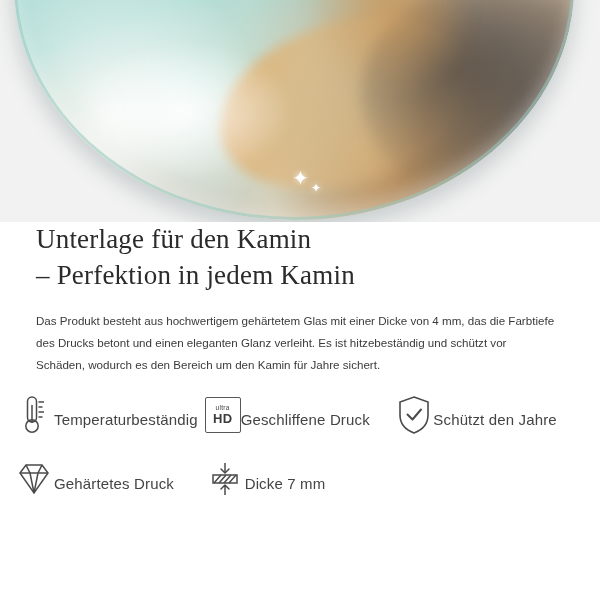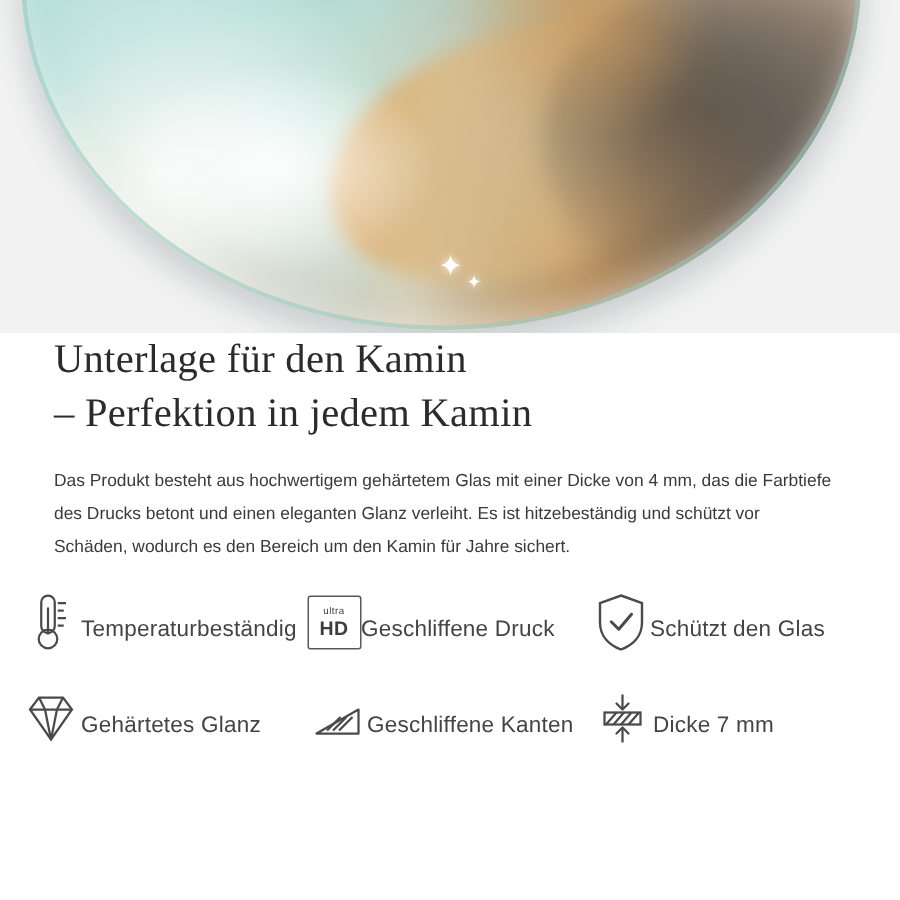--- a/index.html
+++ b/index.html
@@ -231,48 +231,37 @@
       <div class="cap">Geschliffene Druck</div>
     </div>
 
     <div class="feature">
       <div class="ico">
         <svg width="38" height="44" viewBox="0 0 38 44" fill="none" stroke="#4a4a4a" stroke-width="1.6">
           <path d="M19 4 L33 9 V22 C33 31 27 37 19 40 C11 37 5 31 5 22 V9 Z"></path>
           <path d="M12.5 21.5 L17.5 26.5 L26 16.5" stroke-width="2" stroke-linecap="round" stroke-linejoin="round"></path>
         </svg>
       </div>
-      <div class="cap">Schützt den Glas</div>
+      <div class="cap">Schützt den Jahre</div>
     </div>
 
     <div class="feature">
       <div class="ico">
         <svg width="40" height="38" viewBox="0 0 40 38" fill="none" stroke="#4a4a4a" stroke-width="1.5">
           <path d="M6 13 L12 5 H28 L34 13 L20 33 Z"></path>
           <line x1="6" y1="13" x2="34" y2="13"></line>
           <line x1="12" y1="5" x2="16" y2="13"></line>
           <line x1="28" y1="5" x2="24" y2="13"></line>
           <line x1="16" y1="13" x2="20" y2="33"></line>
           <line x1="24" y1="13" x2="20" y2="33"></line>
         </svg>
       </div>
-      <div class="cap">Gehärtetes Glanz</div>
-    </div>
-
-    <div class="feature">
-      <div class="ico">
-        <svg width="40" height="36" viewBox="0 0 40 36" fill="none" stroke="#4a4a4a" stroke-width="1.5">
-          <path d="M6 28 H34 V12 Z" stroke-linejoin="round"></path>
-          <line x1="13" y1="26" x2="22" y2="17"></line>
-          <line x1="17" y1="26" x2="26" y2="17"></line>
-          <line x1="21" y1="26" x2="30" y2="17"></line>
-        </svg>
-      </div>
-      <div class="cap">Geschliffene Kanten</div>
-    </div>
+      <div class="cap">Gehärtetes Druck</div>
+    </div>
+
 
     <div class="feature">
       <div class="ico">
         <svg width="40" height="40" viewBox="0 0 40 40" fill="none" stroke="#4a4a4a" stroke-width="1.5">
           <line x1="20" y1="4" x2="20" y2="13"></line>
           <path d="M16 10 L20 14 L24 10" stroke-linecap="round" stroke-linejoin="round"></path>
           <rect x="8" y="16" width="24" height="8"></rect>
           <line x1="9" y1="24" x2="16" y2="16"></line>
           <line x1="14" y1="24" x2="21" y2="16"></line>
           <line x1="19" y1="24" x2="26" y2="16"></line>

